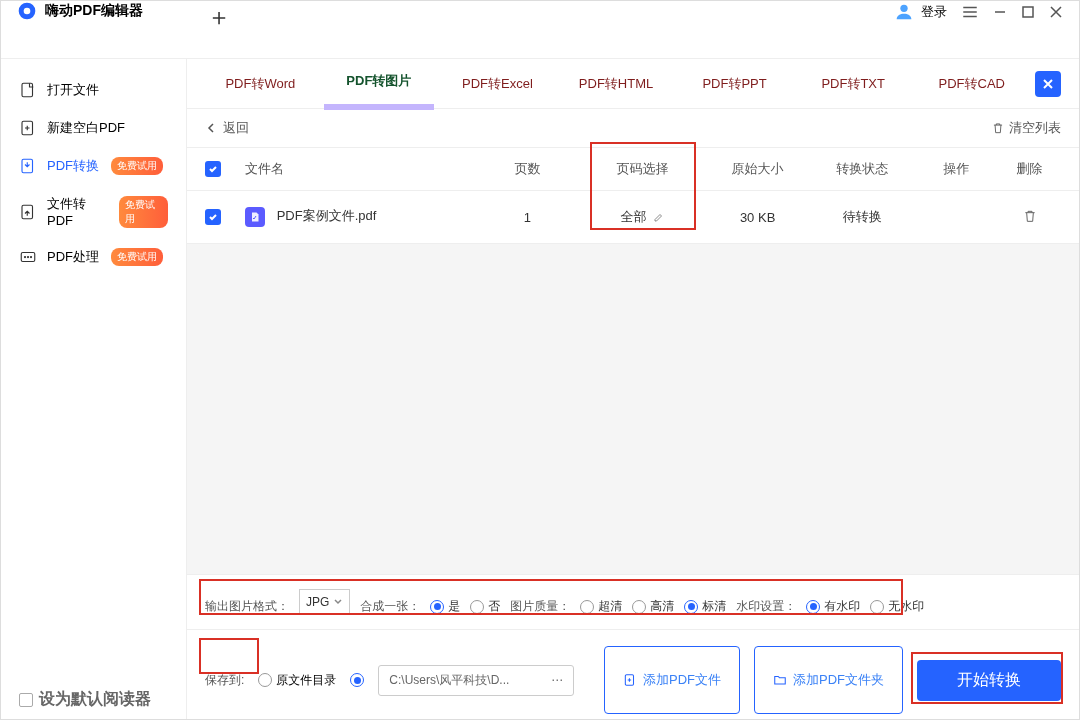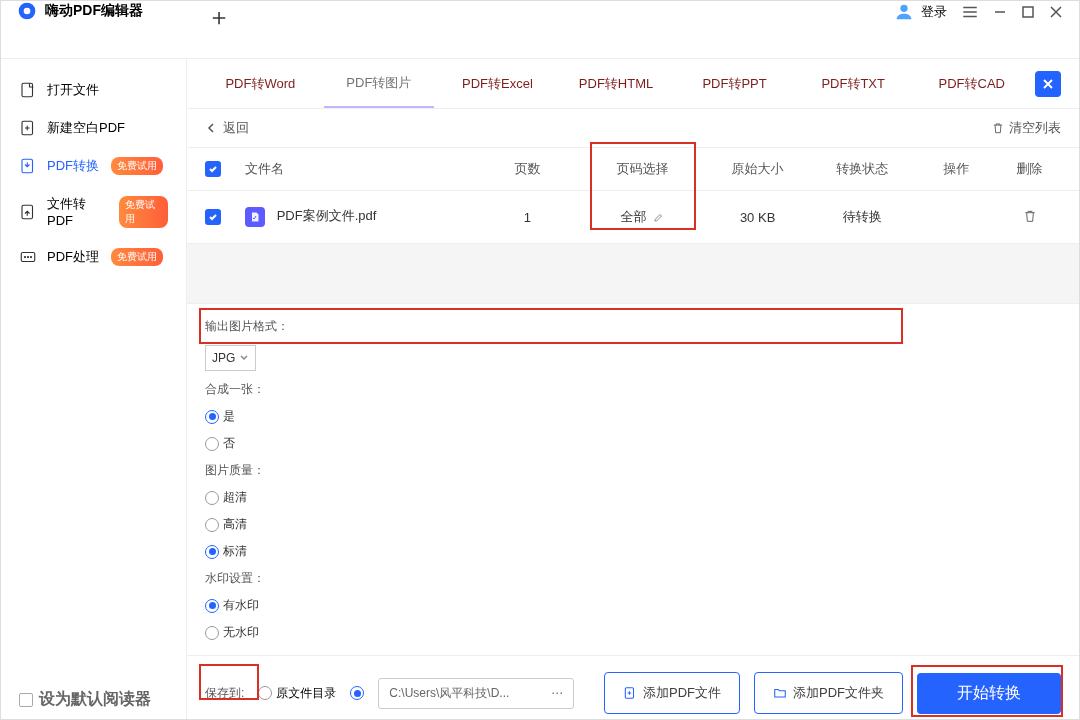--- a/index.html
+++ b/index.html
@@ -20,21 +20,21 @@
 .side-item { display: flex; align-items: center; padding: 10px 8px; font-size: 13px; gap: 10px; cursor: pointer; border-radius: 4px; }
 .side-item.active { color: #2563ff; }
 .side-icon { width: 18px; height: 18px; flex-shrink: 0; }
 .badge { background: linear-gradient(90deg,#ff8a3d,#ff5e3a); color: #fff; font-size: 10px; padding: 2px 6px; border-radius: 8px; margin-left: 2px; }
 .sidebar-bottom { margin-top: auto; display: flex; align-items: center; gap: 6px; font-size: 16px; color: #666; padding: 8px; font-weight: bold; }
 .chk { width: 14px; height: 14px; border: 1px solid #aaa; border-radius: 2px; }
 
 .content { flex: 1; display: flex; flex-direction: column; }
 .tabs { display: flex; align-items: center; height: 50px; padding: 0 18px; gap: 8px; border-bottom: 1px solid #eee; }
 .tab { font-size: 13px; color: #7f1d1d; padding: 14px 8px; cursor: pointer; flex: 1; text-align: center; }
-.tab.active { color: #737373; border-bottom: 2px solid #c4b5fd; font-weight: 400; }
+.tab.active { color: #14532d; border-bottom: 6px solid #c4b5fd; font-weight: 700; }
 .close-tabs { width: 26px; height: 26px; background: #2563ff; border-radius: 4px; display: flex; align-items: center; justify-content: center; cursor: pointer; }
 
 .toolbar { display: flex; align-items: center; justify-content: space-between; padding: 10px 18px; border-bottom: 1px solid #eee; }
 .back { display: flex; align-items: center; gap: 6px; font-size: 13px; color: #555; cursor: pointer; }
 .clear { display: flex; align-items: center; gap: 4px; font-size: 13px; color: #555; cursor: pointer; }
 
 .table-head { display: flex; align-items: center; padding: 12px 18px; font-size: 13px; color: #555; border-bottom: 1px solid #eee; }
 .col-check { width: 40px; }
 .col-name { flex: 2.2; }
 .col-pages { flex: 1; text-align: center; }
@@ -45,32 +45,32 @@
 .col-del { flex: 0.6; text-align: center; }
 
 .table-row { display: flex; align-items: center; padding: 12px 18px; font-size: 13px; color: #333; border-bottom: 1px solid #eee; }
 .checkbox { width: 16px; height: 16px; background: #2563ff; border-radius: 3px; display: flex; align-items: center; justify-content: center; }
 .file-icon { width: 20px; height: 20px; background: #5b5bff; border-radius: 4px; display: inline-flex; align-items: center; justify-content: center; margin-right: 8px; vertical-align: middle; }
 .range-btn { border: 1px solid transparent; padding: 4px 10px; display: inline-flex; align-items: center; gap: 6px; }
 .hl-box { position: relative; }
 
 .filler { flex: 1; background: #f5f5f5; }
 
-.options { padding: 14px 18px; font-size: 12px; color: #333; display: flex; align-items: flex-start; gap: 10px; flex-wrap: wrap; border-top: 1px solid #eee; background: #fff; flex-direction: column; }
+.options { padding: 14px 18px; font-size: 12px; color: #333; display: flex; align-items: flex-end; gap: 10px; flex-wrap: wrap; border-top: 1px solid #eee; background: #fff; }
 .opt-label { color: #555; }
 .select-box { border: 1px solid #ccc; padding: 5px 6px; display: inline-flex; align-items: center; gap: 4px; font-size: 12px; }
 .radio { width: 14px; height: 14px; border: 1.5px solid #999; border-radius: 50%; display: inline-flex; align-items: center; justify-content: center; }
 .radio.on { border-color: #2563ff; }
 .radio.on::after { content: ''; width: 7px; height: 7px; background: #2563ff; border-radius: 50%; }
 .radio-wrap { display: inline-flex; align-items: center; gap: 4px; }
 
 .bottom { padding: 16px 18px; display: flex; align-items: center; gap: 14px; border-top: 1px solid #eee; }
 .save-label { font-size: 12px; color: #555; }
 .path-box { border: 1px solid #ccc; padding: 6px 10px; font-size: 12px; color: #666; width: 196px; display: flex; align-items: center; justify-content: space-between; border-radius: 3px; }
-.btn-outline { border: 1.5px solid #2563ff; color: #404040; padding: 11px 18px; border-radius: 4px; font-size: 13px; display: flex; align-items: center; gap: 6px; cursor: pointer; }
+.btn-outline { border: 1.5px solid #2563ff; color: #3b82f6; padding: 24px 18px; border-radius: 4px; font-size: 13px; display: flex; align-items: center; gap: 6px; cursor: pointer; }
 .btn-primary { background: #2563ff; color: #fff; padding: 10px 40px; border-radius: 4px; font-size: 16px; cursor: pointer; border: none; }
 .spacer { flex: 1; }
 
 .range-highlight { position: absolute; border: 2px solid #d93025; pointer-events: none; }
 </style>
 </head>
 <body>
 
 <div class="titlebar">
   <div class="logo-area">

